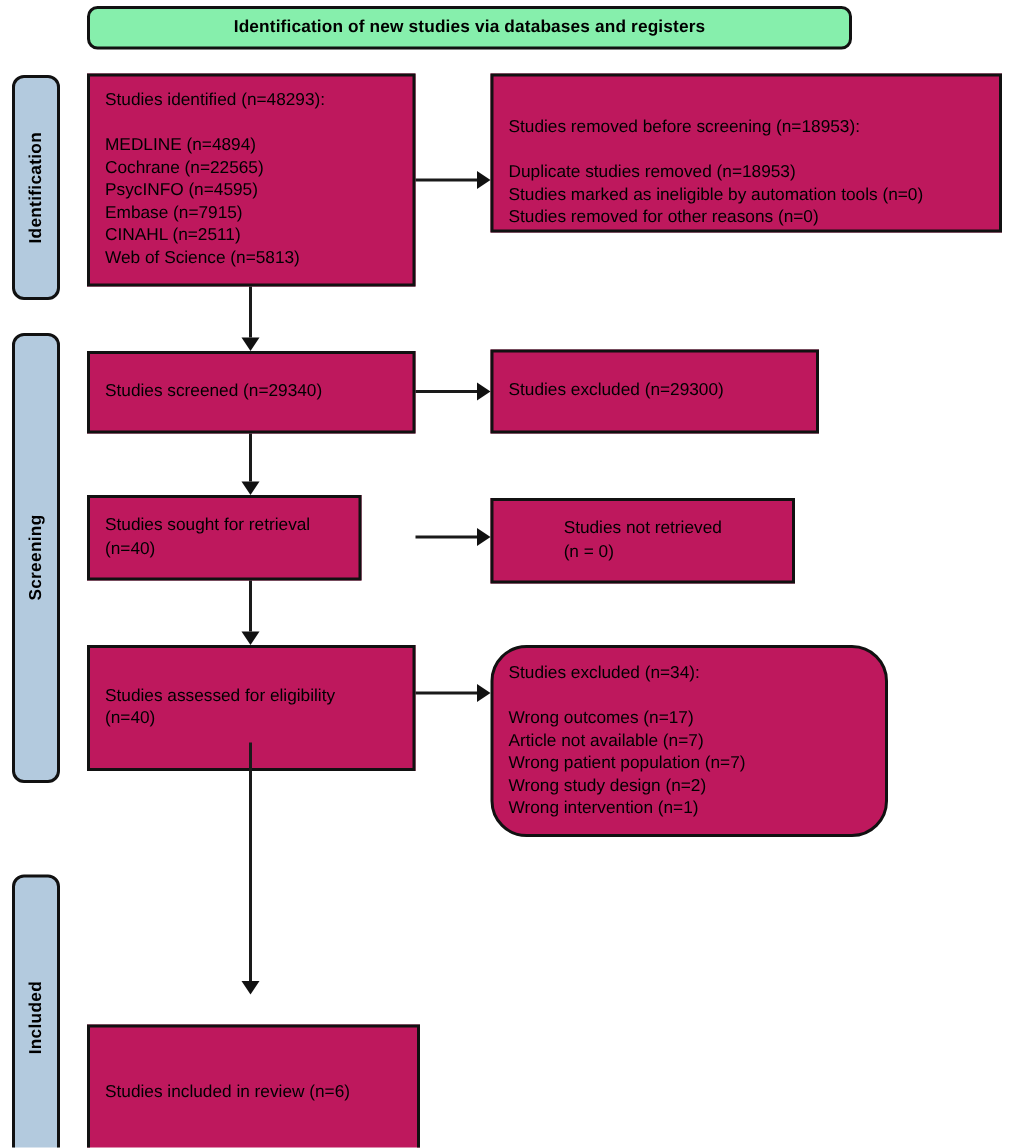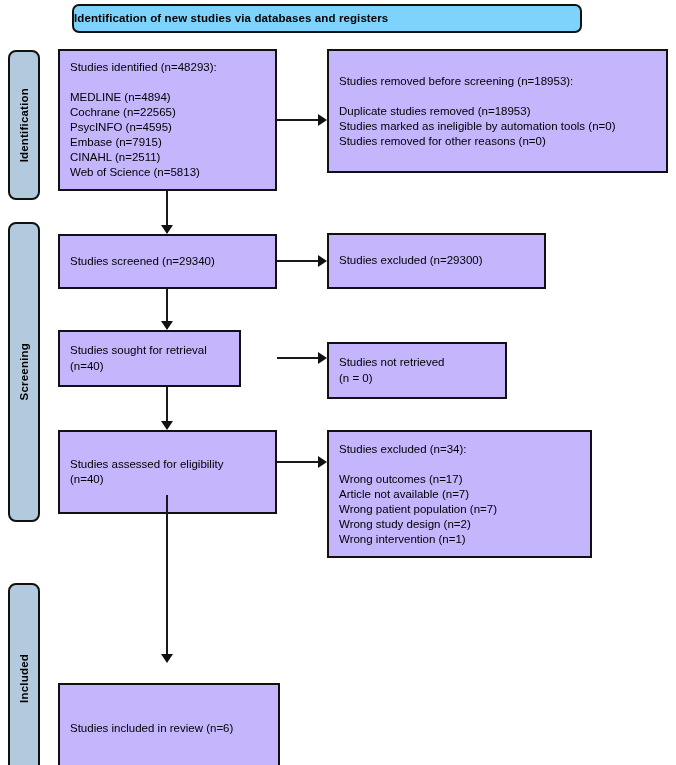--- a/index.html
+++ b/index.html
@@ -8,25 +8,25 @@
     background:#ffffff;
     font-family:"Liberation Sans", sans-serif;
     color:#000000;
     overflow:hidden;
   }
   #diagram{position:relative;width:676px;height:765px;}
 
   
   .banner{
     position:absolute;
-    left:72px;top:4px;width:510px;height:29px;
-    background:#7dd3fc;
+    left:58px;top:4px;width:510px;height:29px;
+    background:#86efac;
     border:2px solid #111111;
     border-radius:7px;
-    display:flex;align-items:center;justify-content:flex-start;
+    display:flex;align-items:center;justify-content:center;
     box-sizing:border-box;
   }
   .banner-label{
     font-size:11.5px;font-weight:bold;letter-spacing:.1px;
     color:#000;text-align:center;line-height:1;
   }
 
   
   .stage{
     position:absolute;left:8px;width:32px;
@@ -43,39 +43,39 @@
     letter-spacing:.2px;
     white-space:nowrap;
   }
   #stage-identification{top:50px;height:150px;}
   #stage-screening{top:222px;height:300px;}
   #stage-included{top:583px;height:190px;}
 
   
   .box{
     position:absolute;
-    background:#c4b5fd;
+    background:#be185d;
     border:2px solid #111111;
     box-sizing:border-box;
     display:flex;align-items:center;
     padding:0 10px;
   }
   .box-text{
     font-size:11.5px;line-height:15.5px;white-space:pre-line;
   }
   .box-text.tight{line-height:15px;}
 
   #box-identified   {left:58px; top:49px;  width:219px;height:142px;}
-  #box-removed      {left:327px;top:49px;  width:341px;height:124px;}
+  #box-removed      {left:327px;top:49px;  width:341px;height:106px;align-items:flex-end;}
   #box-screened     {left:58px; top:234px; width:219px;height:55px;align-items:center;}
   #box-excluded-screen{left:327px;top:233px;width:219px;height:56px;}
   #box-sought       {left:58px; top:330px; width:183px;height:57px;}
-  #box-notretrieved {left:327px;top:342px; width:180px;height:57px;}
+  #box-notretrieved {left:327px;top:332px; width:203px;height:57px;justify-content:center;}
   #box-eligibility  {left:58px; top:430px; width:219px;height:84px;}
-  #box-excluded-elig{left:327px;top:430px; width:265px;height:128px;}
+  #box-excluded-elig{left:327px;top:430px; width:265px;height:128px;border-radius:24px;}
   #box-included     {left:58px; top:663px; width:222px;height:92px;margin-top:20px;}
 
   
   .vline{position:absolute;width:2px;background:#1a1a1a;}
   .hline{position:absolute;height:2px;background:#1a1a1a;}
   .arrow-down{
     position:absolute;width:0;height:0;
     border-left:6px solid transparent;
     border-right:6px solid transparent;
     border-top:9px solid #111111;

